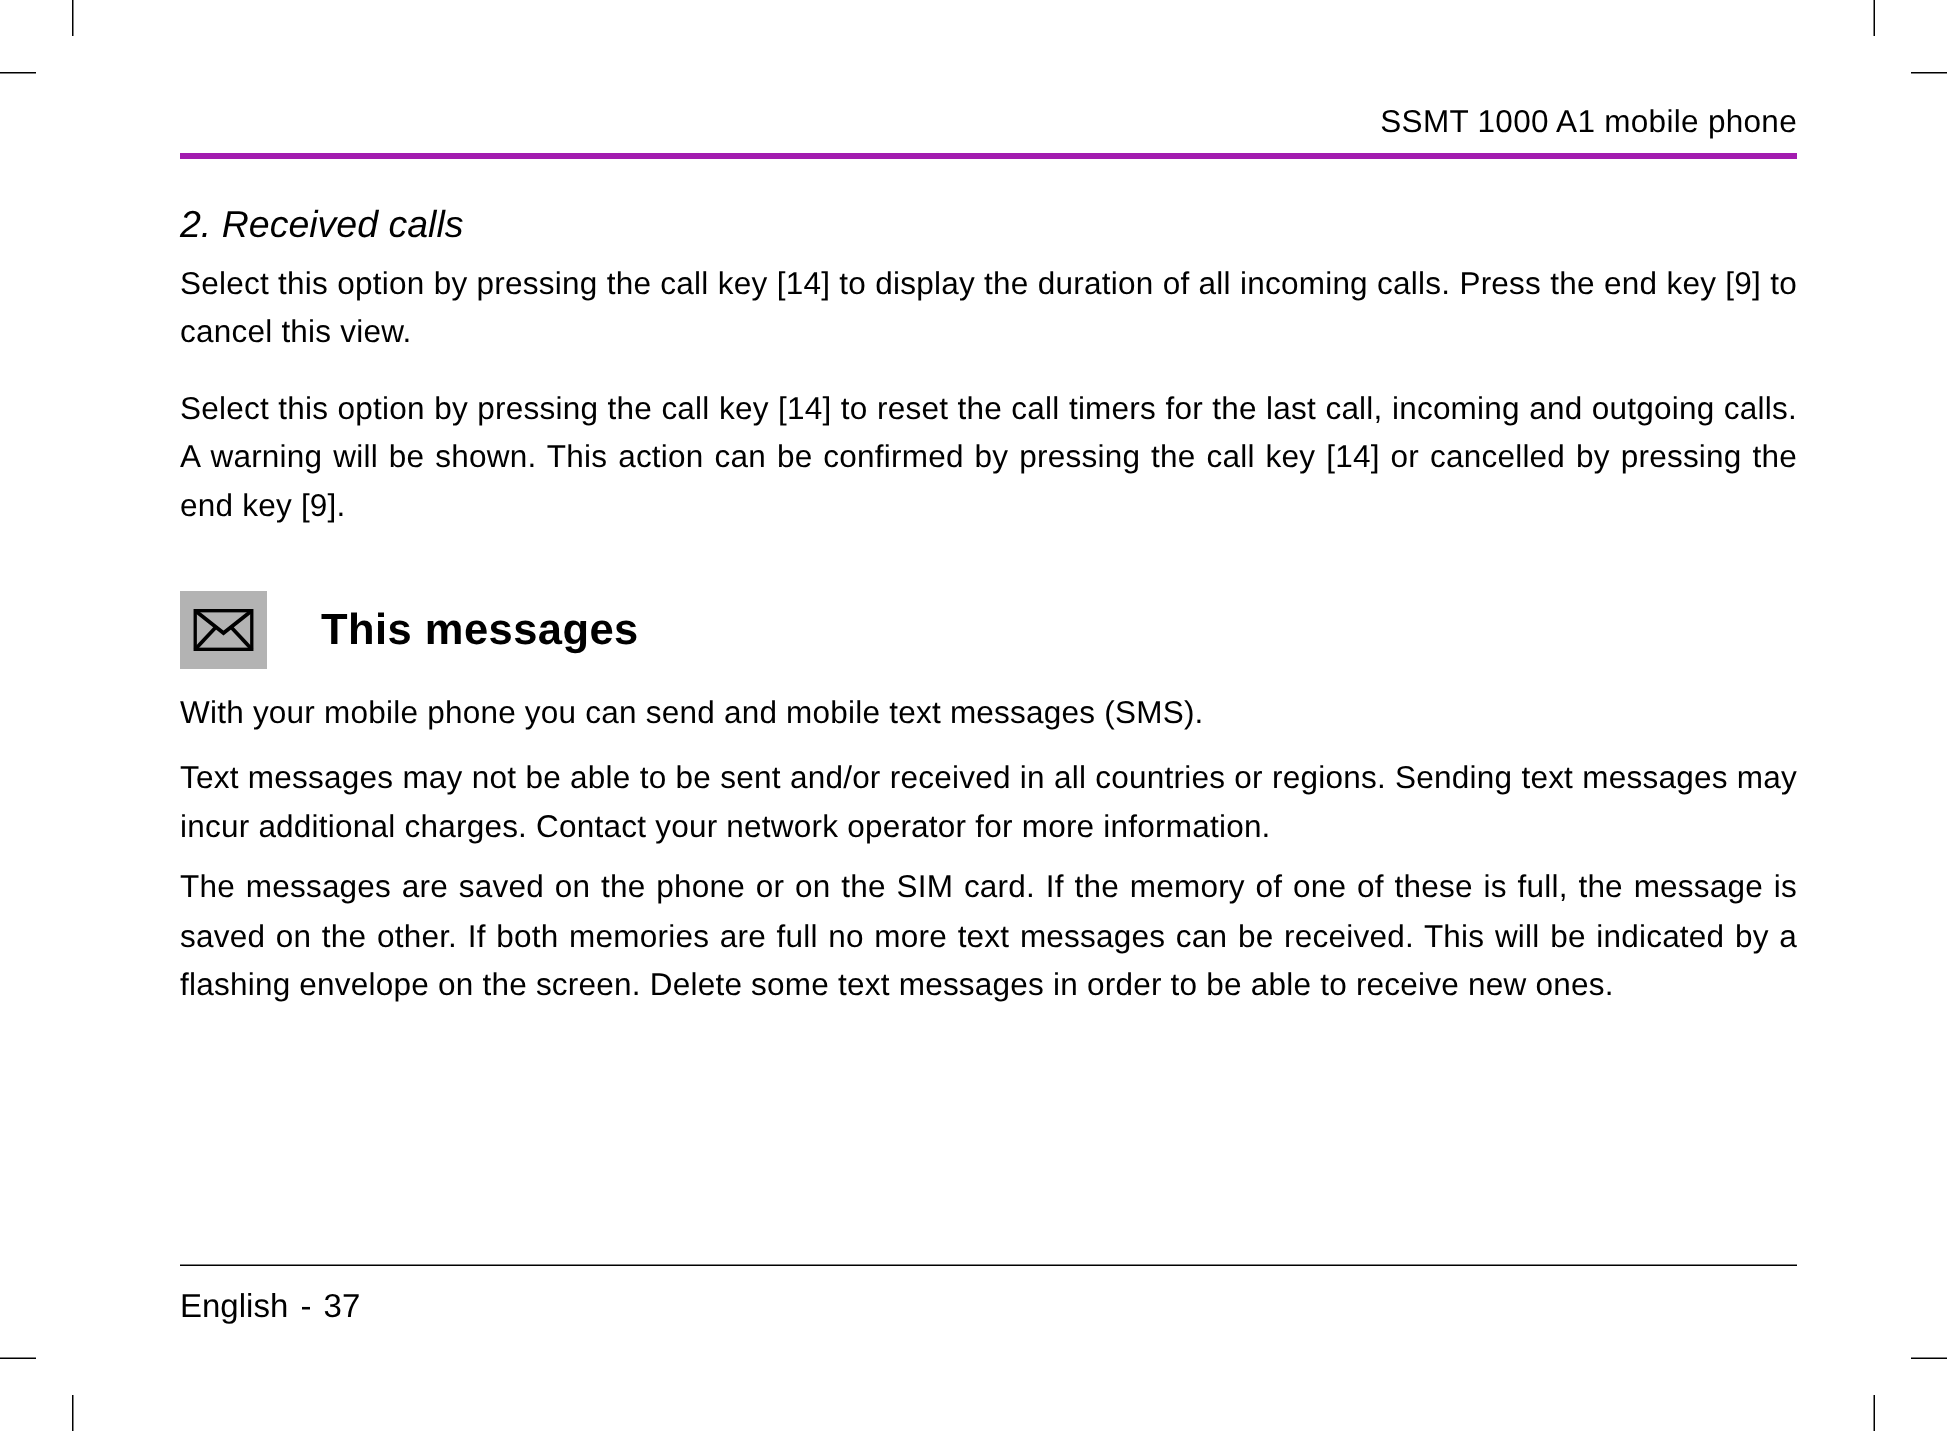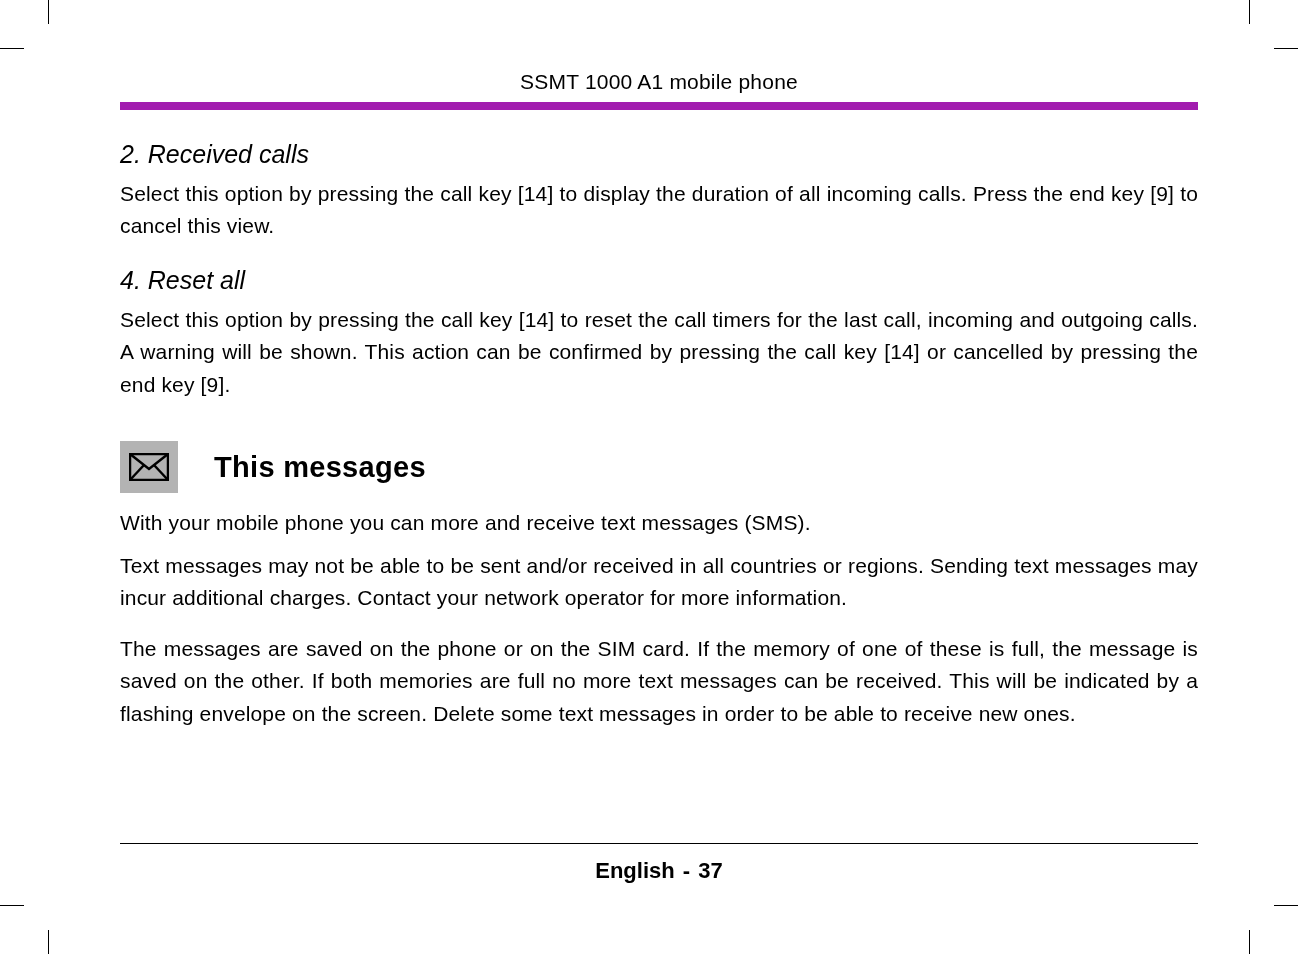--- a/index.html
+++ b/index.html
@@ -32,25 +32,25 @@
     position: absolute;
     left: 120px;
     right: 100px;
     top: 70px;
     bottom: 70px;
     display: flex;
     flex-direction: column;
   }
 
   .running-header {
-    text-align: center;
+    text-align: right;
     font-size: 21px;
     letter-spacing: 0.2px;
     padding-bottom: 8px;
-    border-bottom: 8px solid #a21caf;
+    border-bottom: 4px solid #a21caf;
     margin-bottom: 25px;
   }
 
   .content {
     flex: 1;
     font-size: 21px;
     line-height: 1.55;
   }
 
   .subheading {
@@ -92,23 +92,22 @@
   .section-heading {
     font-weight: 800;
     font-size: 29px;
     letter-spacing: 0.3px;
     font-family: "Futura", "Arial Black", Arial, sans-serif;
   }
 
   .footer {
     border-top: 1.5px solid #000;
     padding-top: 14px;
-    text-align: center;
+    text-align: left;
     font-size: 22px;
-    font-weight: bold;
   }
   .footer .dash {
     margin: 0 2px;
   }
 </style>
 </head>
 <body>
 
 <div class="crop-mark cm-top-left-v"></div>
 <div class="crop-mark cm-top-right-v"></div>
@@ -121,37 +120,36 @@
 
 <div class="page">
 
   <div class="running-header">SSMT 1000 A1 mobile phone</div>
 
   <div class="content">
 
     <div class="subheading">2. Received calls</div>
     <div class="para">Select this option by pressing the call key [14] to display the duration of all incoming calls. Press the end key [9] to cancel this view.</div>
 
-    <div class="subheading">4. Reset all</div>
     <div class="para">Select this option by pressing the call key [14] to reset the call timers for the last call, incoming and outgoing calls. A warning will be shown. This action can be confirmed by pressing the call key [14] or cancelled by pressing the end key [9].</div>
 
     <div class="section-heading-row">
       <div class="icon-box">
         <svg viewBox="0 0 40 28">
           <rect x="1" y="1" width="38" height="26" fill="none" stroke="#000" stroke-width="2.5"></rect>
           <polyline points="1,1 20,16 39,1" fill="none" stroke="#000" stroke-width="2.5"></polyline>
           <line x1="1" y1="27" x2="15" y2="12" stroke="#000" stroke-width="2.5"></line>
           <line x1="39" y1="27" x2="25" y2="12" stroke="#000" stroke-width="2.5"></line>
         </svg>
       </div>
       <div class="section-heading">This messages</div>
     </div>
 
-    <div class="para" style="margin-bottom:10px;">With your mobile phone you can more and receive text messages (SMS).</div>
-    <div class="para" style="margin-bottom:18px;">Text messages may not be able to be sent and/or received in all countries or regions. Sending text messages may incur additional charges. Contact your network operator for more information.</div>
+    <div class="para" style="margin-bottom:10px;">With your mobile phone you can send and mobile text messages (SMS).</div>
+    <div class="para" style="margin-bottom:8px;">Text messages may not be able to be sent and/or received in all countries or regions. Sending text messages may incur additional charges. Contact your network operator for more information.</div>
     <div class="para">The messages are saved on the phone or on the SIM card. If the memory of one of these is full, the message is saved on the other. If both memories are full no more text messages can be received. This will be indicated by a flashing envelope on the screen. Delete some text messages in order to be able to receive new ones.</div>
 
   </div>
 
   <div class="footer">
     <span>English</span>
     <span class="dash">-</span>
     <span>37</span>
   </div>
 

